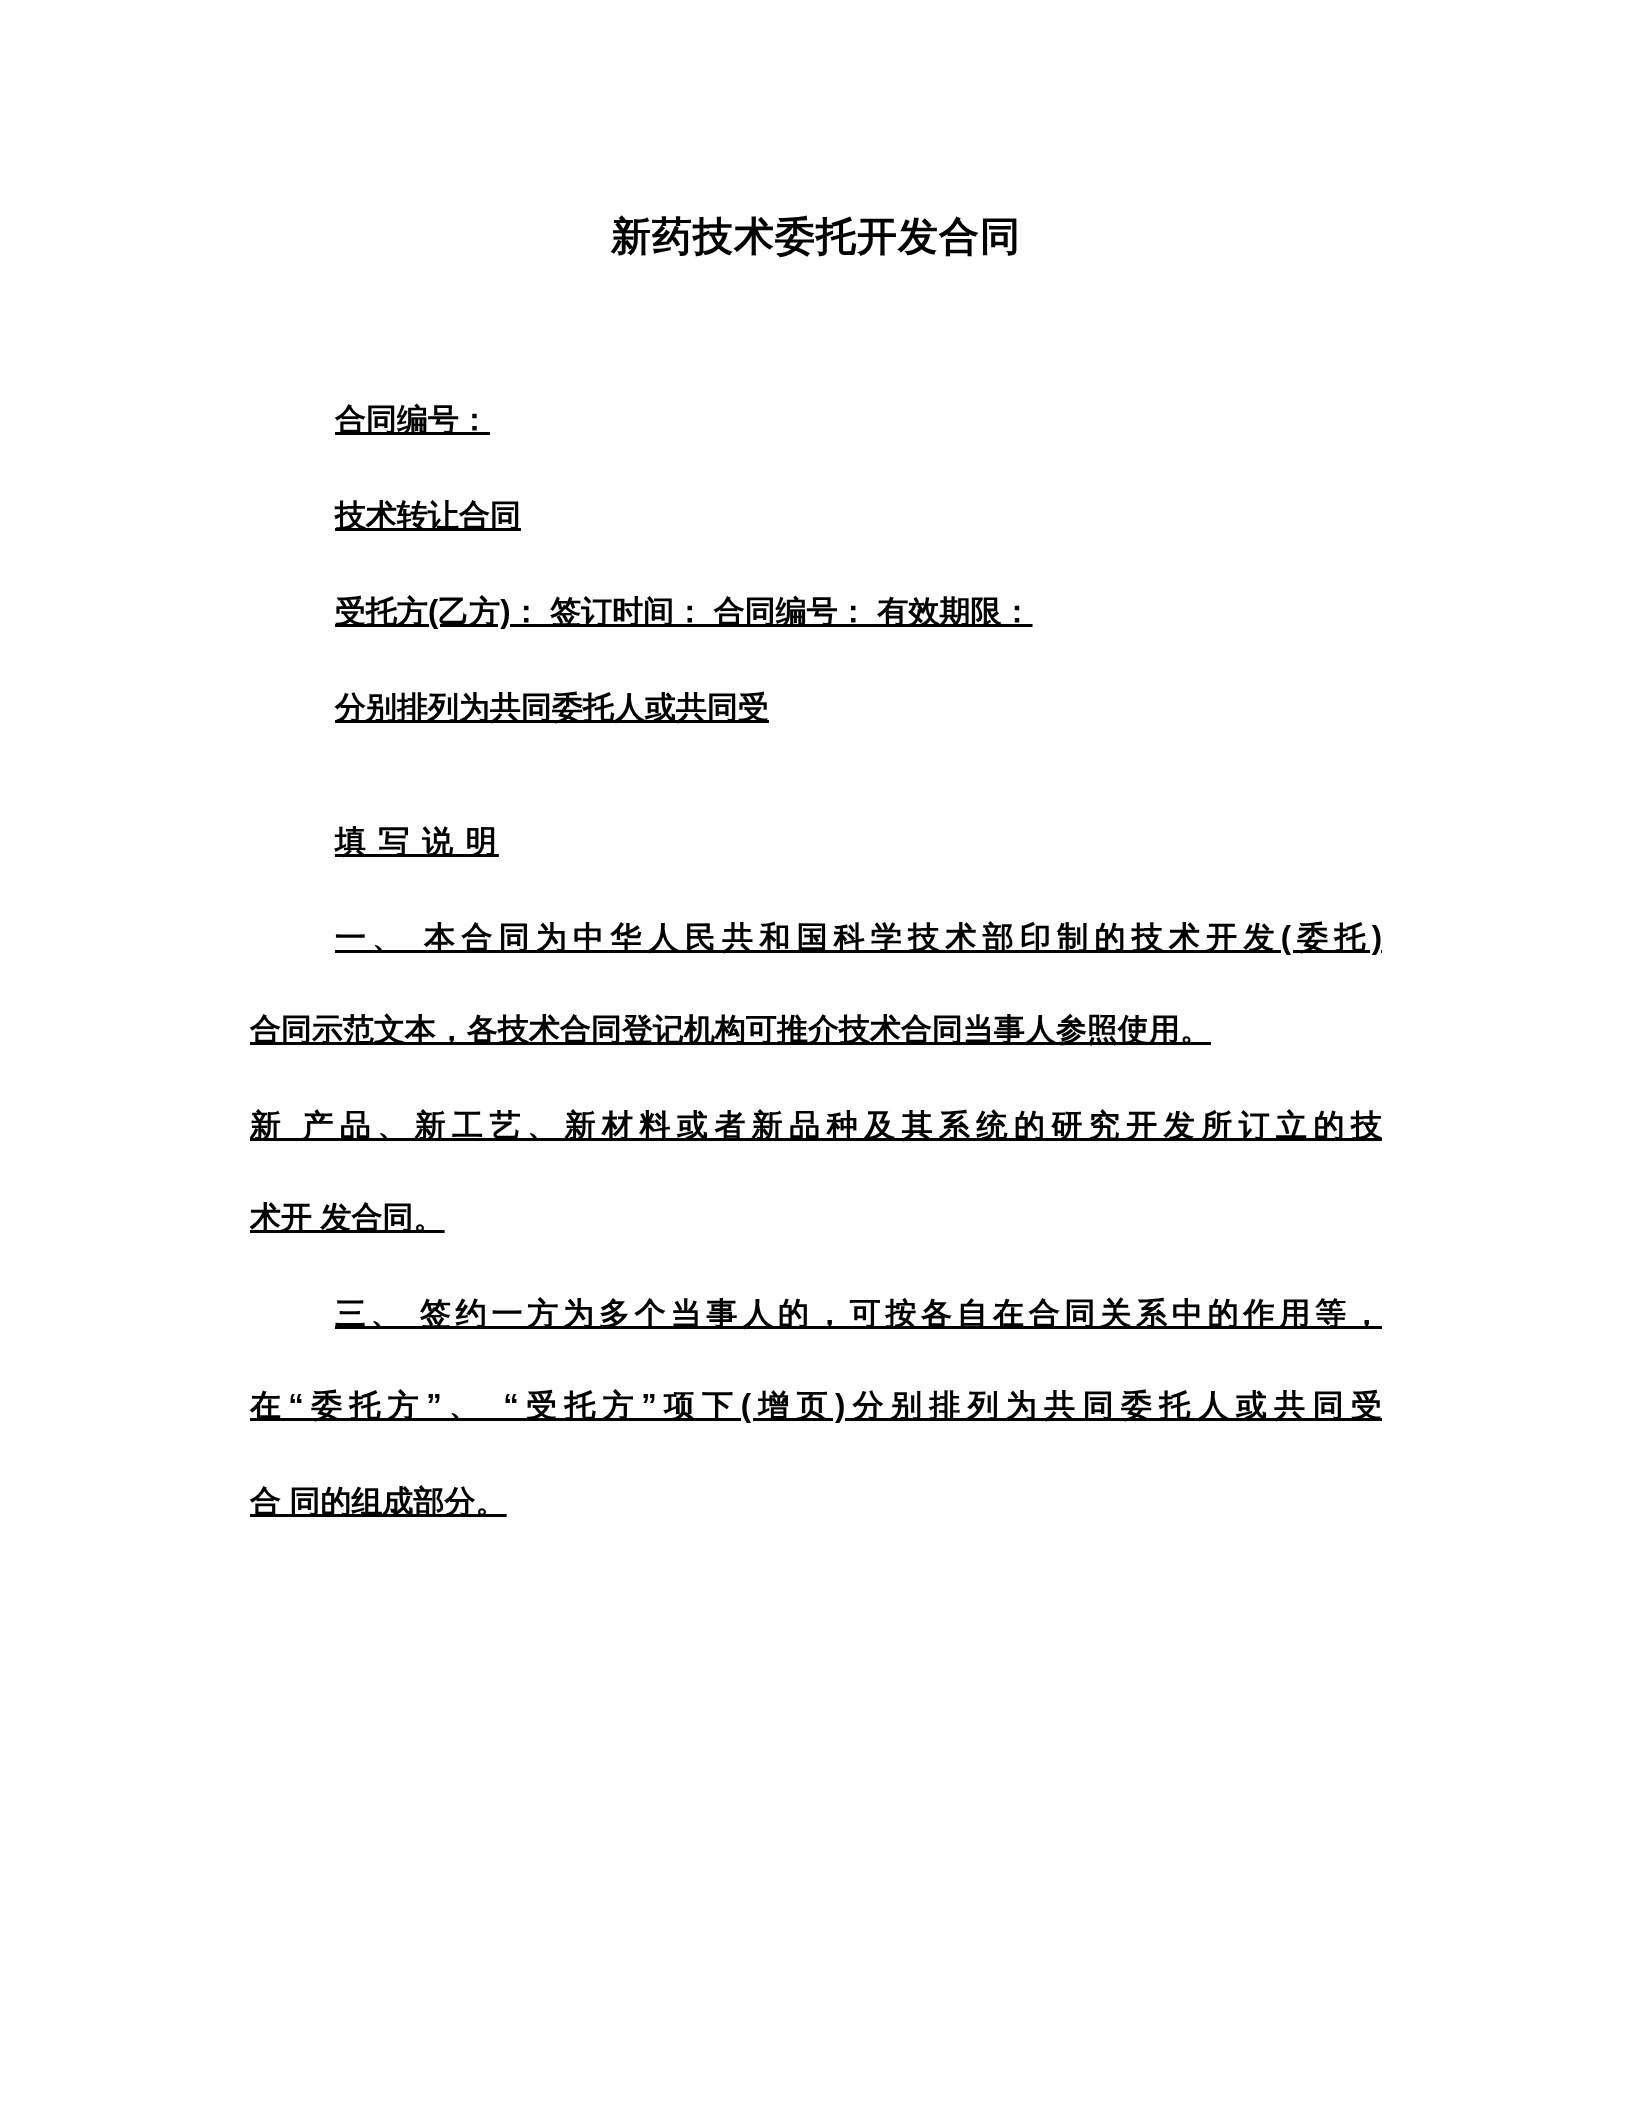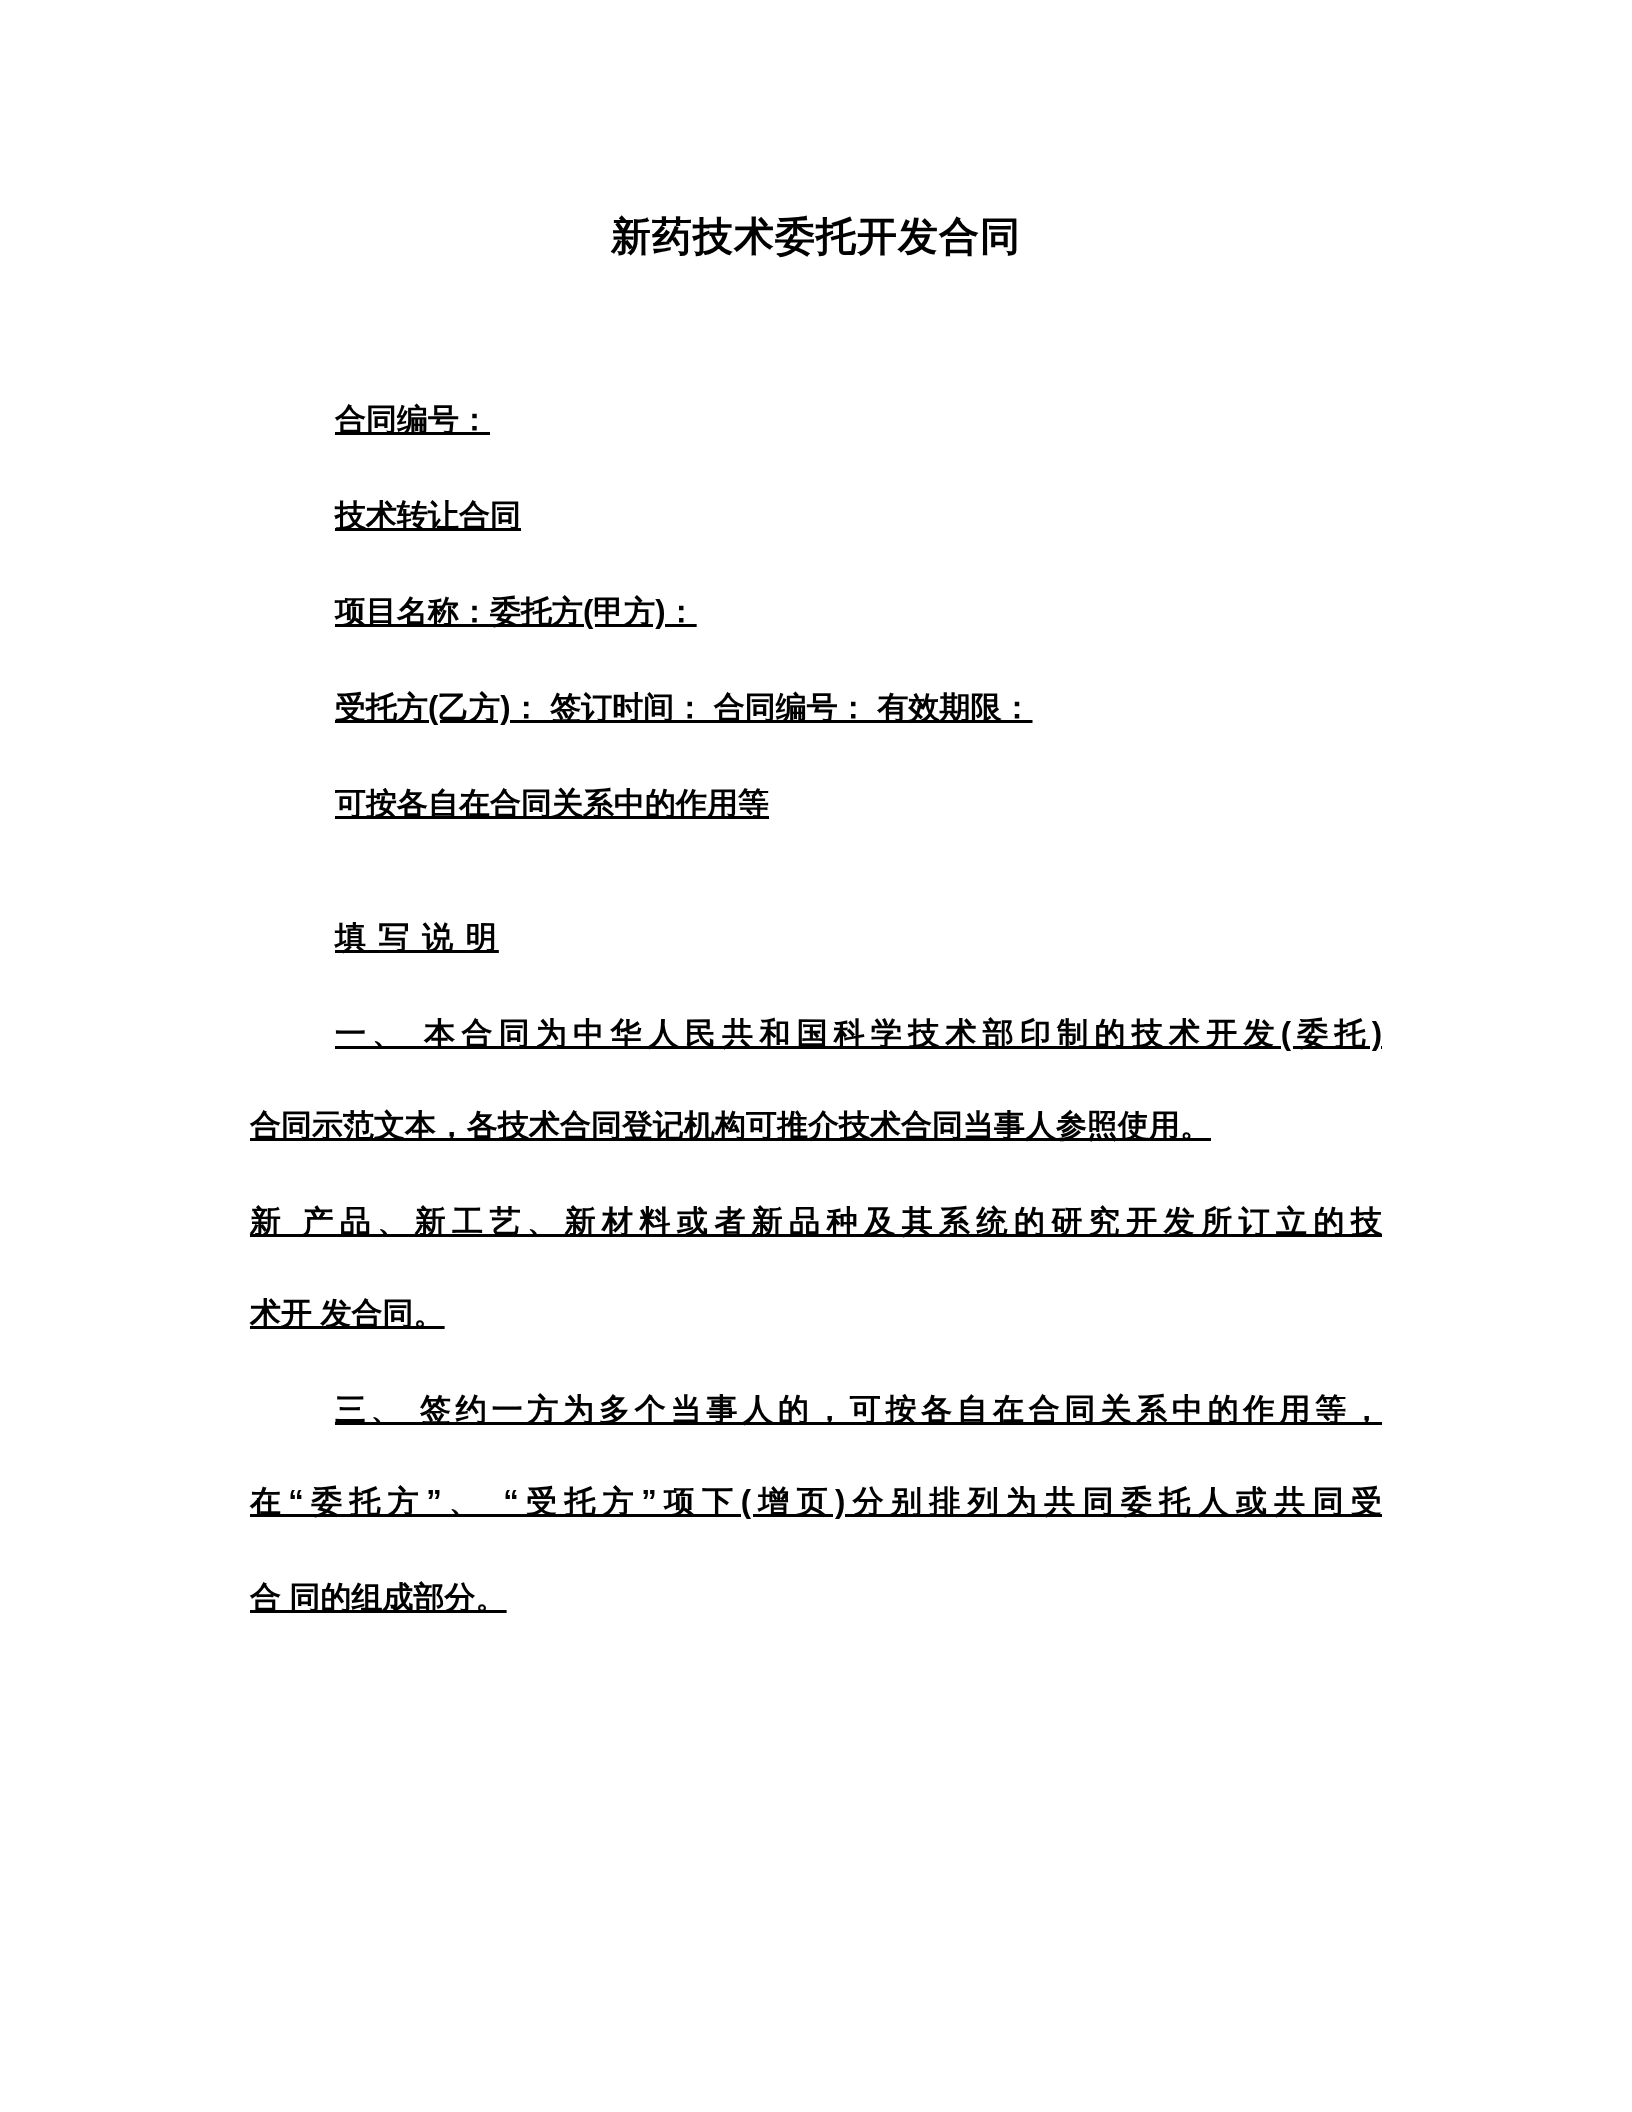--- a/index.html
+++ b/index.html
@@ -62,27 +62,24 @@
 <div class="page">
   <h1 class="title">新药技术委托开发合同</h1>
   <div class="content" id="doc-body">
       <div class="para intro">
         <div class="line first last">合同编号：</div>
       </div>
       <div class="para intro">
         <div class="line first last">技术转让合同</div>
       </div>
       <div class="para intro">
-        <div class="line first last">项目名称：委托方(甲方)：</div>
-      </div>
-      <div class="para intro">
         <div class="line first last">受托方(乙方)： 签订时间： 合同编号： 有效期限：</div>
       </div>
       <div class="para intro">
-        <div class="line first last">可按各自在合同关系中的作用等</div>
+        <div class="line first last">分别排列为共同委托人或共同受</div>
       </div>
       <div class="para heading spaced">
         <div class="line first last heading-line">填 写 说 明</div>
       </div>
       <div class="para item">
         <div class="line first">一、 本合同为中华人民共和国科学技术部印制的技术开发(委托)</div>
         <div class="line last">合同示范文本，各技术合同登记机构可推介技术合同当事人参照使用。</div>
       </div>
       <div class="para item">
         <div class="line">新 产品、新工艺、新材料或者新品种及其系统的研究开发所订立的技</div>

